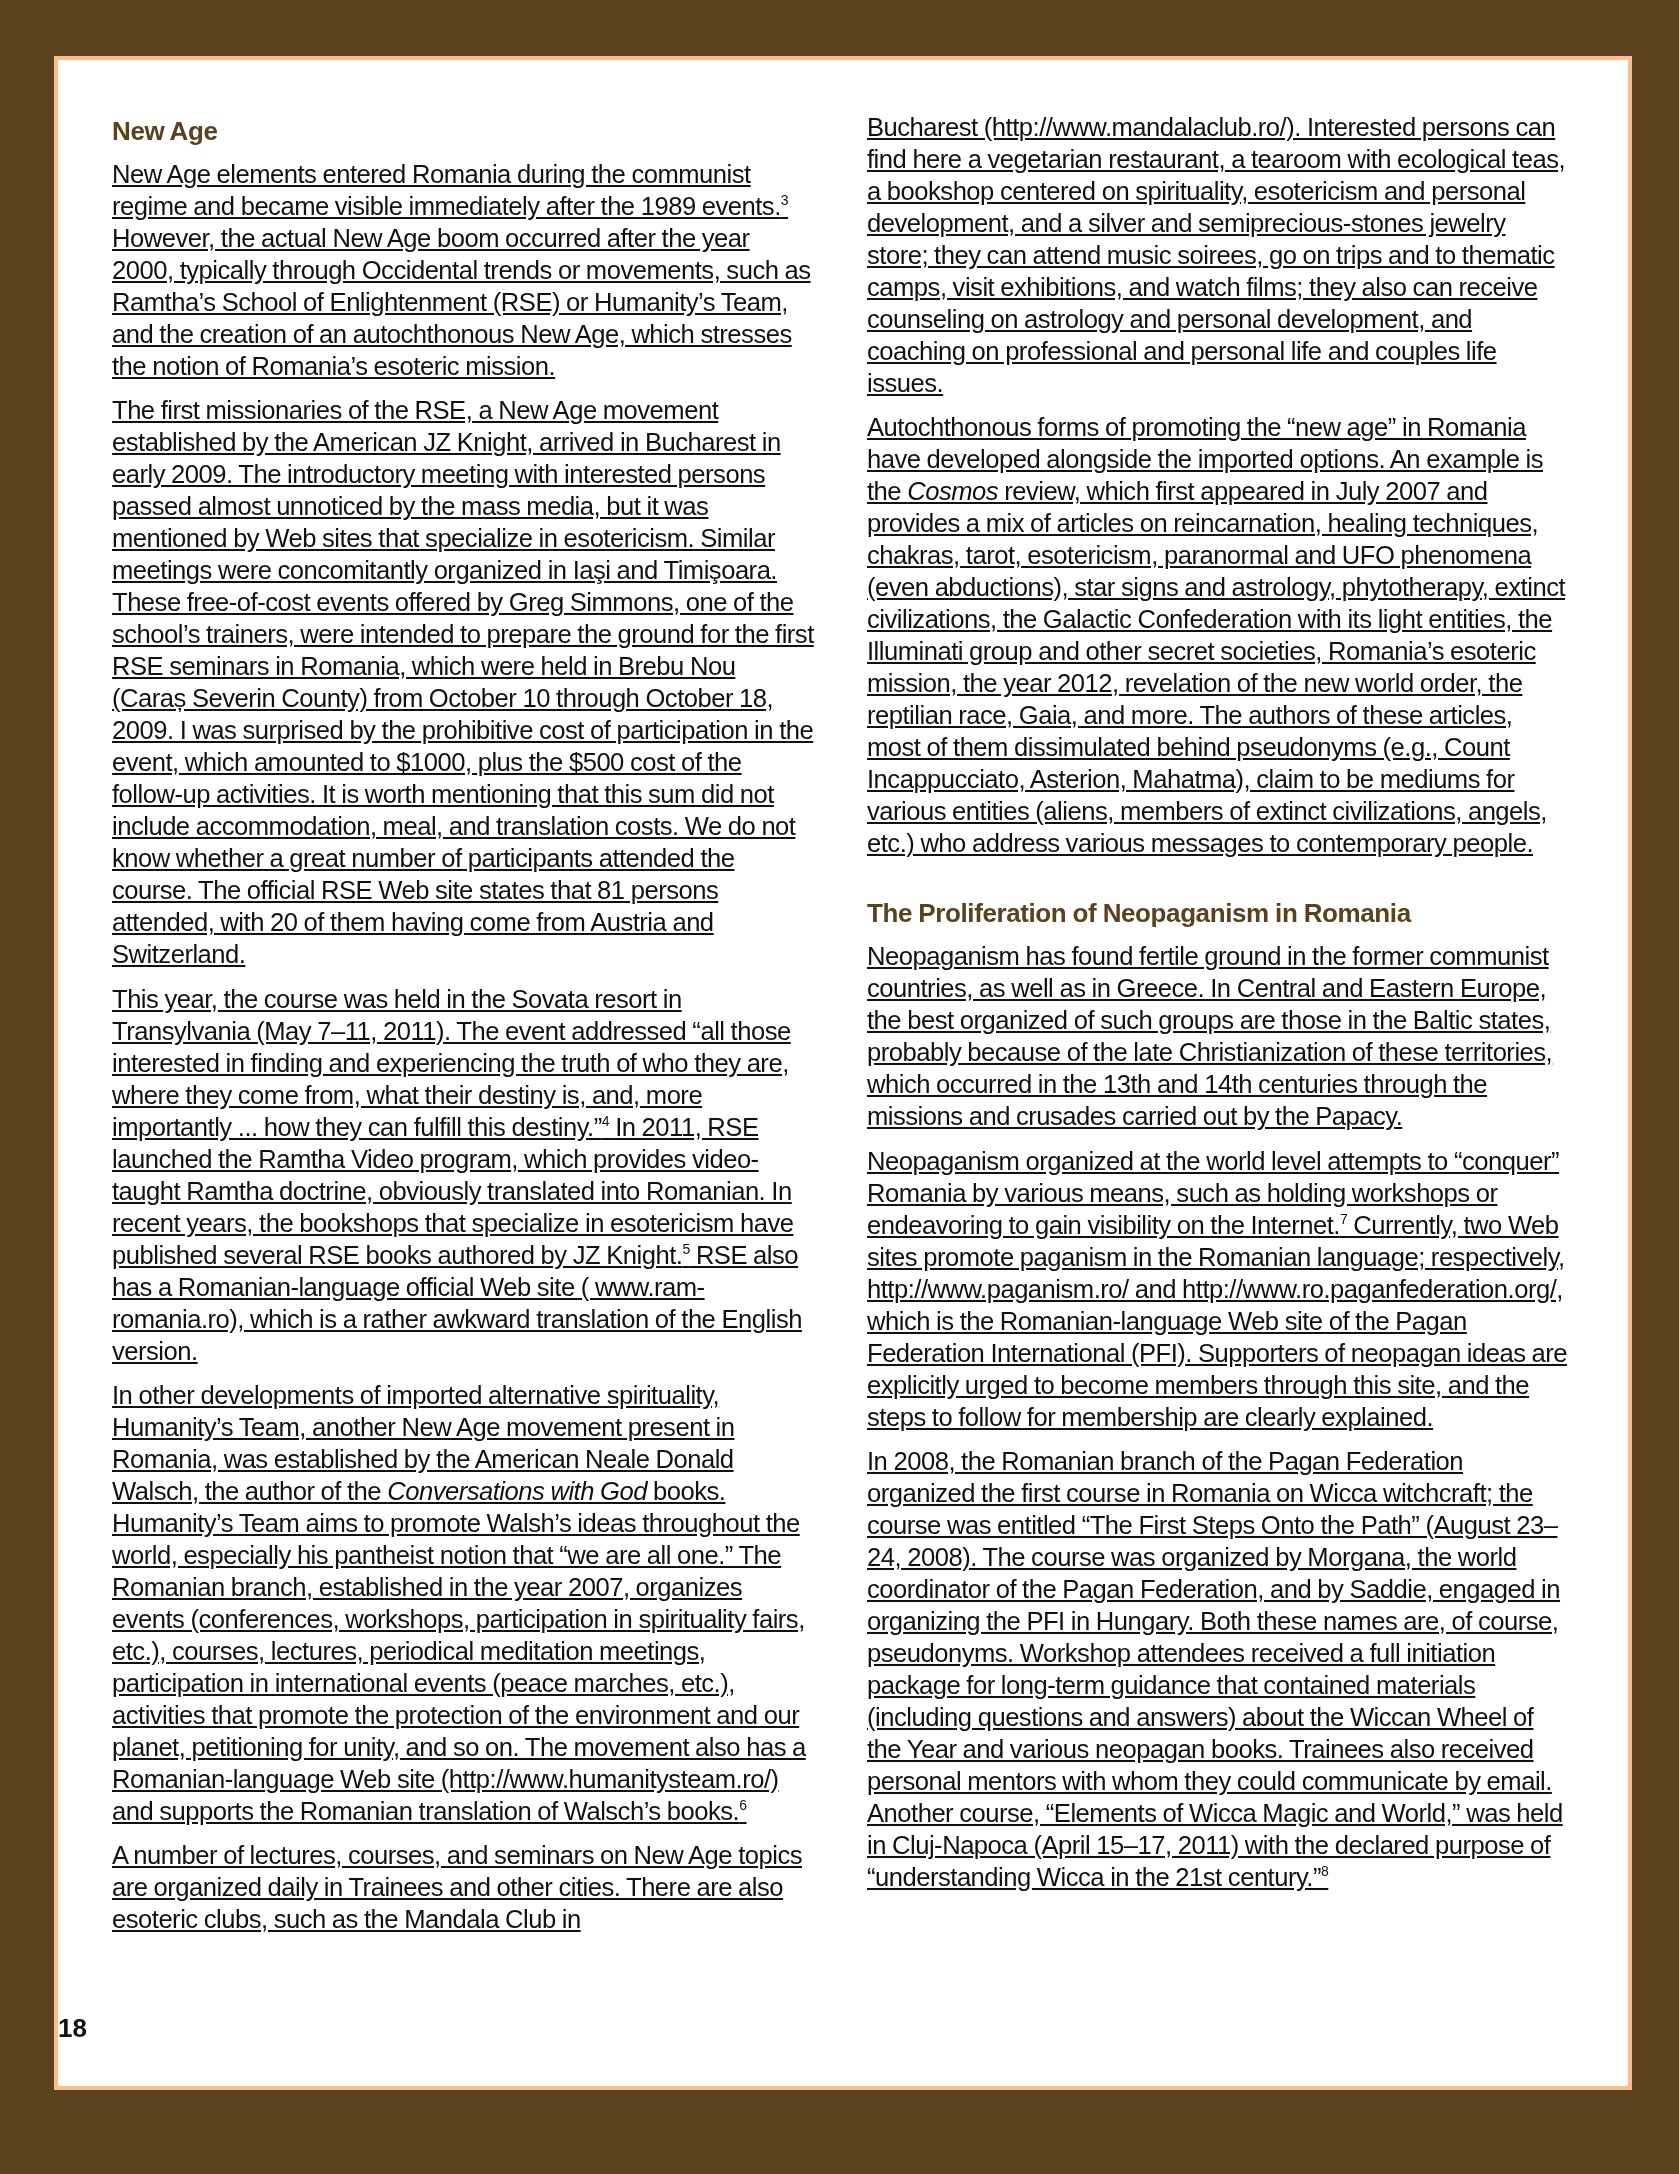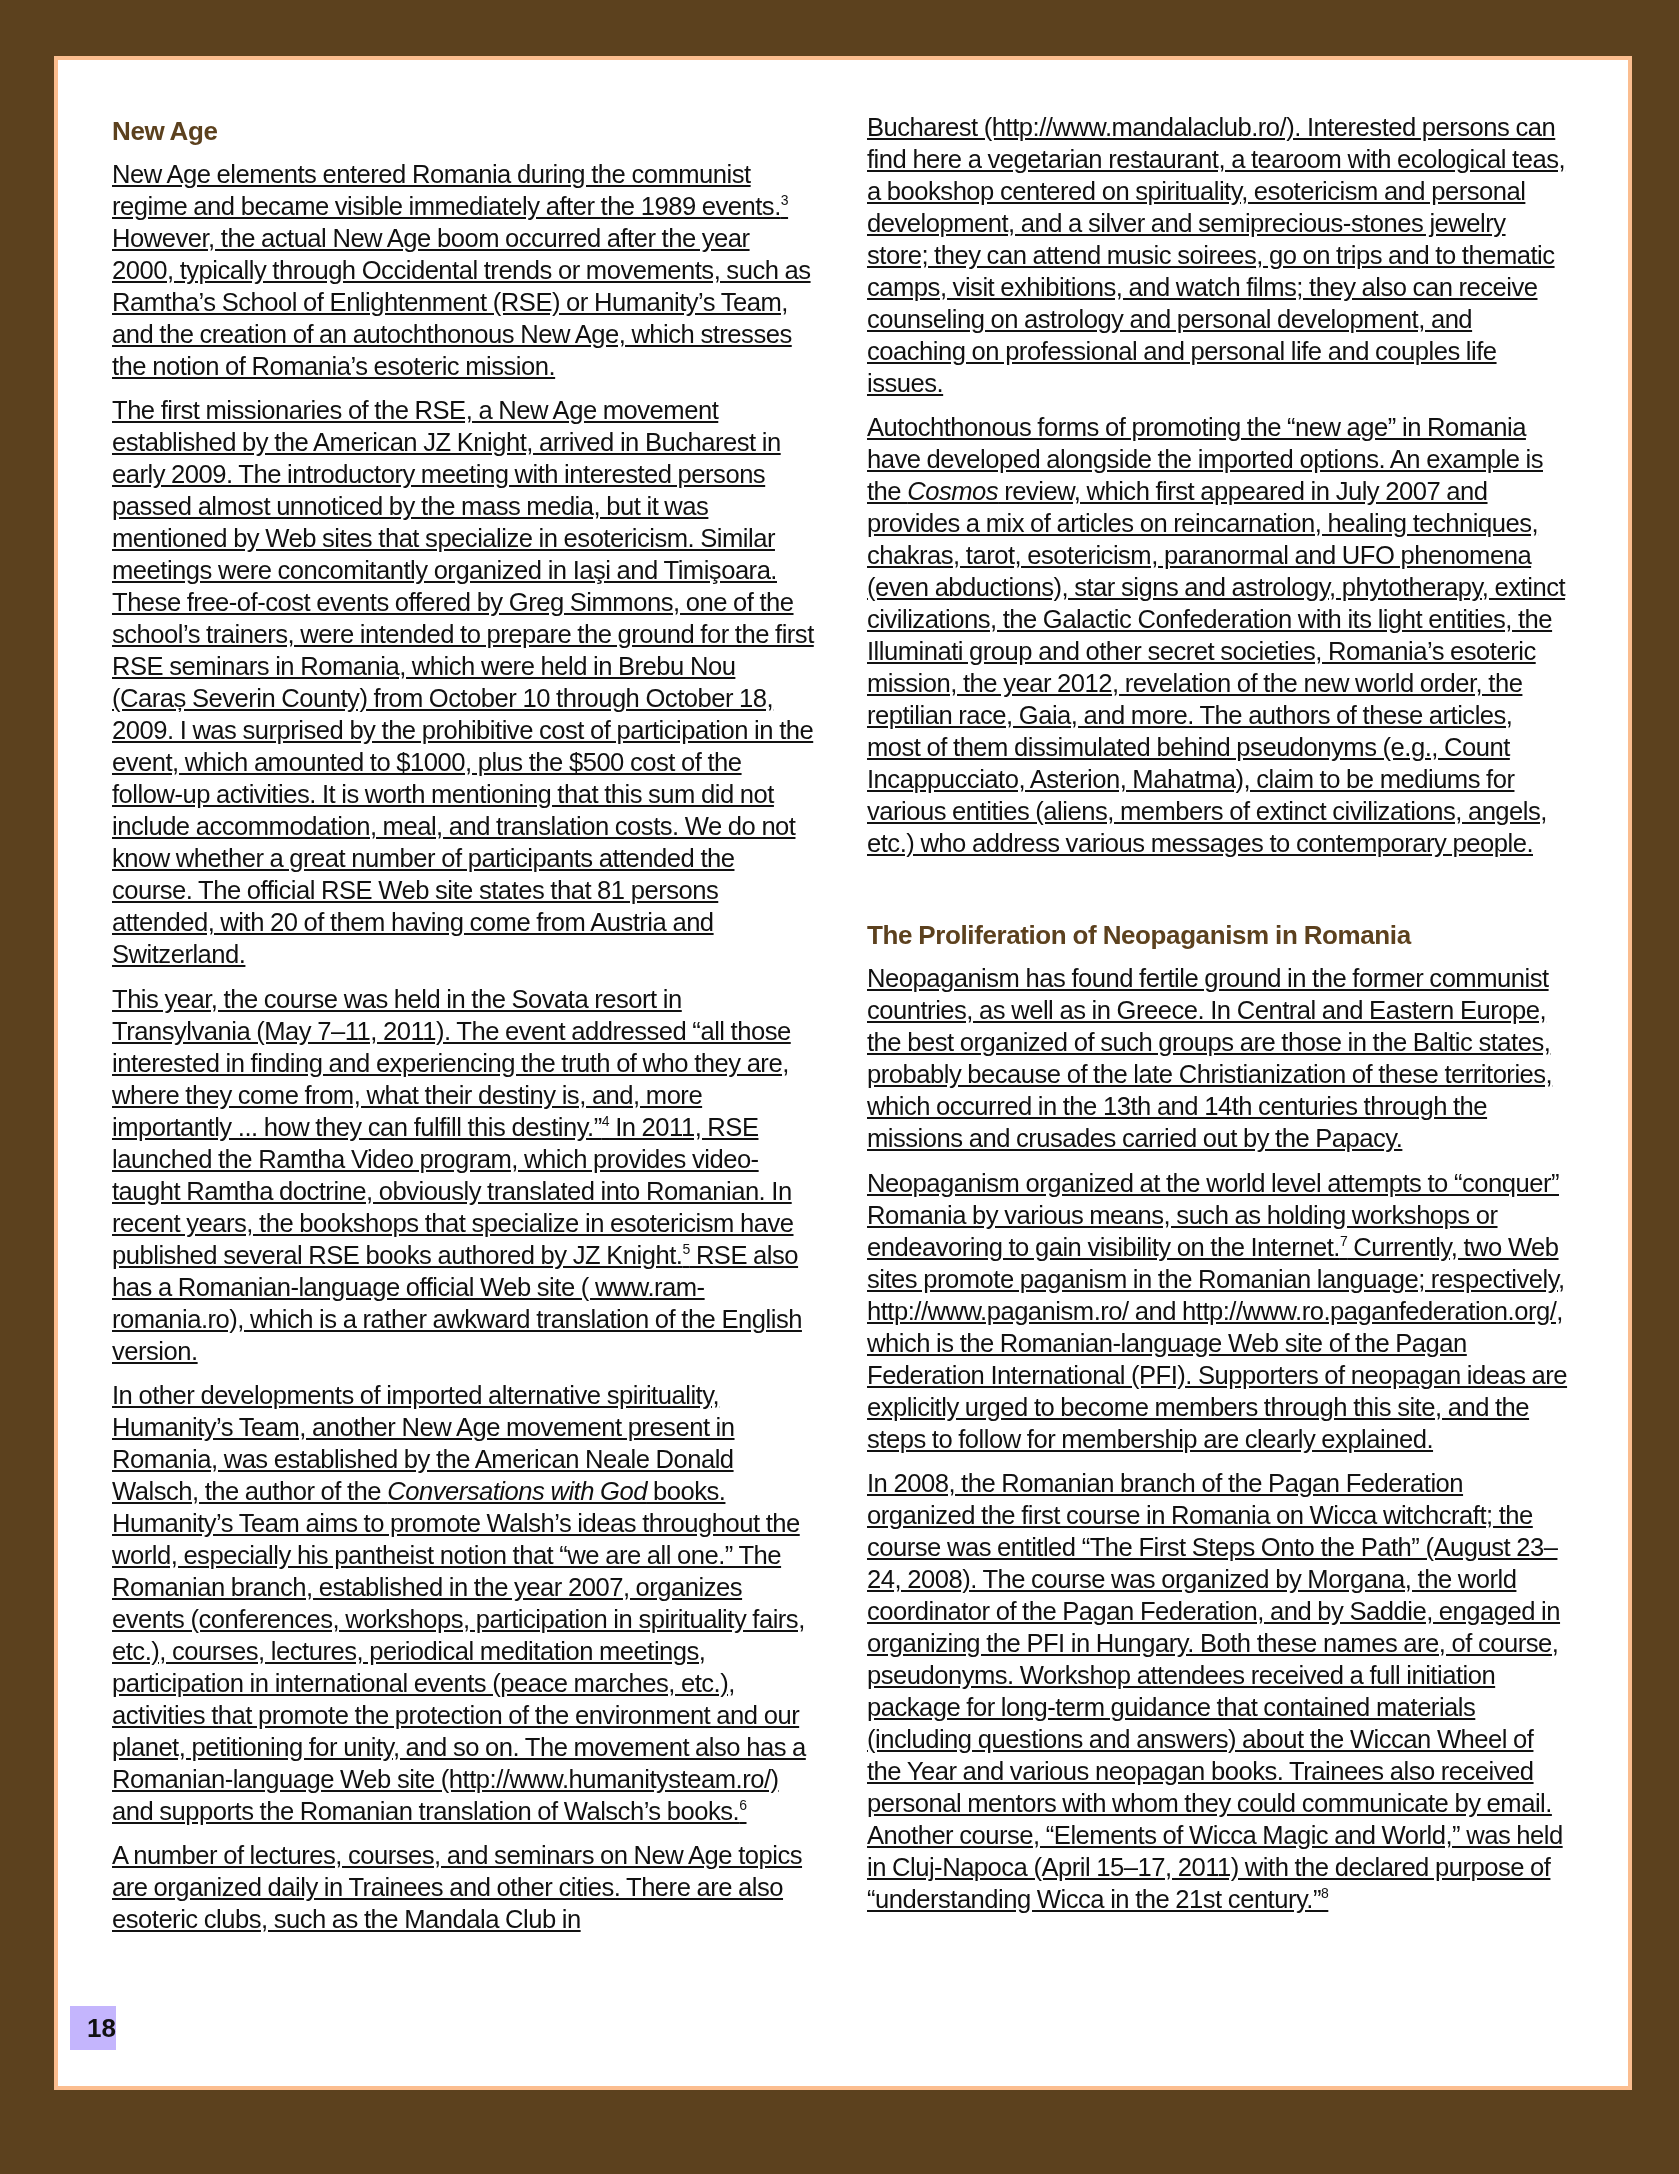--- a/index.html
+++ b/index.html
@@ -31,34 +31,34 @@
   .col.left { left: 54px; top: 55px; }
   .col.right { left: 809px; top: 51px; }
   .heading {
     color: #5c411e;
     font-weight: bold;
     font-size: 26px;
     line-height: 32px;
     margin: 0 0 11.3px 0;
     letter-spacing: -0.4px;
   }
-  .heading.sec2 { margin-top: 60px; }
+  .heading.sec2 { margin-top: 38px; }
   p.para { margin: 0 0 12.2px 0; text-decoration: underline; }
   sup { font-size: 14px; line-height: 0; vertical-align: 10.4px; }
   em { font-style: italic; }
   .footer-num {
     position: absolute;
-    left: 70px; top: 2006px;
+    left: 58px; top: 2006px;
     width: 46px; height: 44px;
-    background: #c4b5fd;
+    background: #ffffff;
     color: #111;
     font-weight: bold;
     font-size: 26px;
     line-height: 44px;
-    text-align: right;
+    text-align: left;
   }
   .footer-title {
     position: absolute;
     left: 121px; top: 2006px;
     height: 44px;
     line-height: 44px;
     color: #ffffff;
     font-size: 22.6px;
     letter-spacing: 1.1px;
   }

